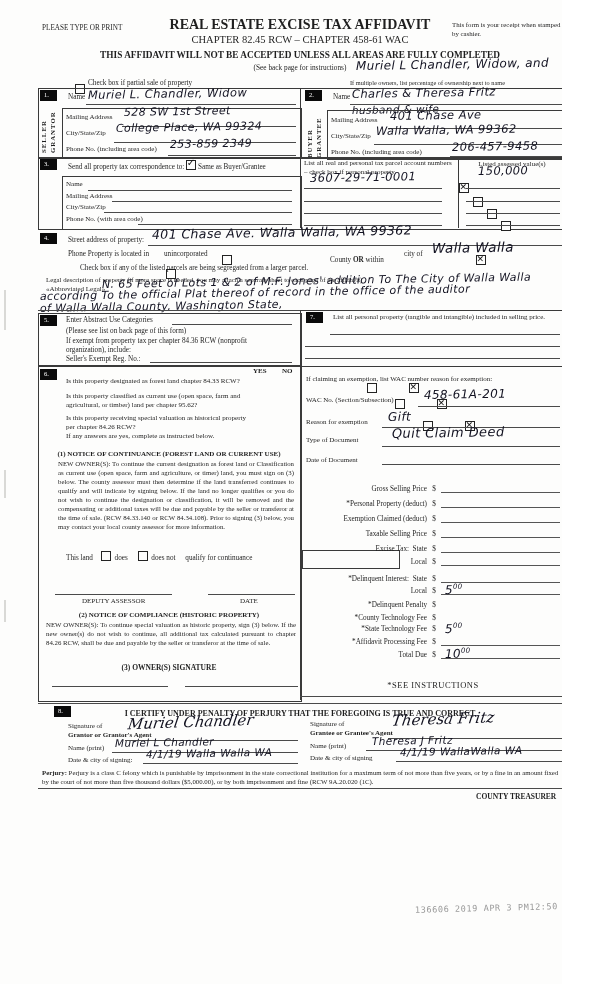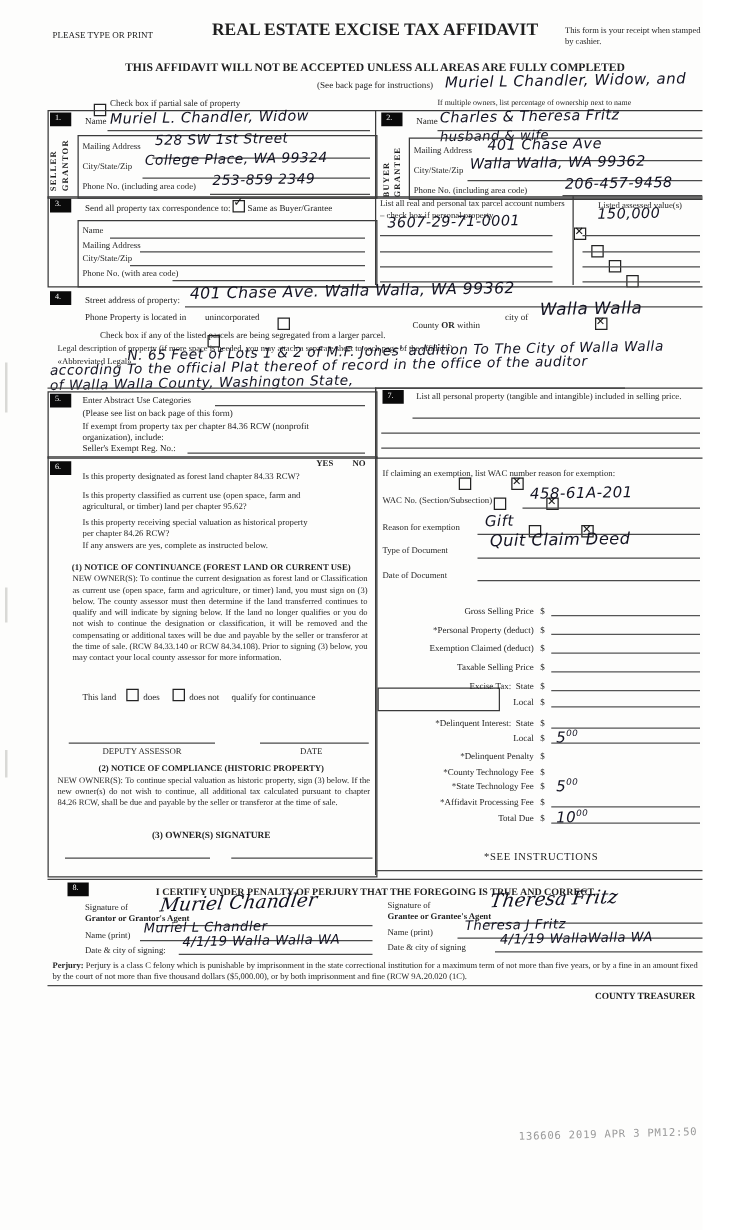--- a/index.html
+++ b/index.html
@@ -45,20 +45,21 @@
 
   
   <div class="abs artifact" style="left:4px;top:290px;width:2px;height:40px"></div>
   <div class="abs artifact" style="left:4px;top:470px;width:2px;height:28px"></div>
   <div class="abs artifact" style="left:4px;top:600px;width:2px;height:22px"></div>
   <div class="abs artifact" style="left:593px;top:150px;width:2px;height:60px"></div>
 
   
   <div class="abs t72" style="left:42px;top:24px">PLEASE TYPE OR PRINT</div>
   <div class="abs ctr b" style="top:17px;font-size:14px">REAL ESTATE EXCISE TAX AFFIDAVIT</div>
+  <div class="abs ctr" style="top:34px;font-size:10.5px">CHAPTER 82.45 RCW – CHAPTER 458-61 WAC</div>
   <div class="abs t68" style="left:452px;top:21px;width:112px">This form is your receipt when stamped by cashier.</div>
   <div class="abs ctr b" style="top:50px;font-size:9.3px">THIS AFFIDAVIT WILL NOT BE ACCEPTED UNLESS ALL AREAS ARE FULLY COMPLETED</div>
   <div class="abs ctr" style="top:63px;font-size:7.3px">(See back page for instructions)</div>
   <div class="abs hw" style="left:356px;top:59px;font-size:12px">Muriel L Chandler, Widow, and</div>
   <div class="abs" style="left:350px;top:79px;font-size:6.3px">If multiple owners, list percentage of ownership next to name</div>
   <span class="abs cb" style="left:75px;top:79px"></span>
   <div class="abs t72" style="left:88px;top:79px">Check box if partial sale of property</div>
 
   
   <div class="abs box" style="left:38px;top:88px;width:528px;height:69px"></div>

